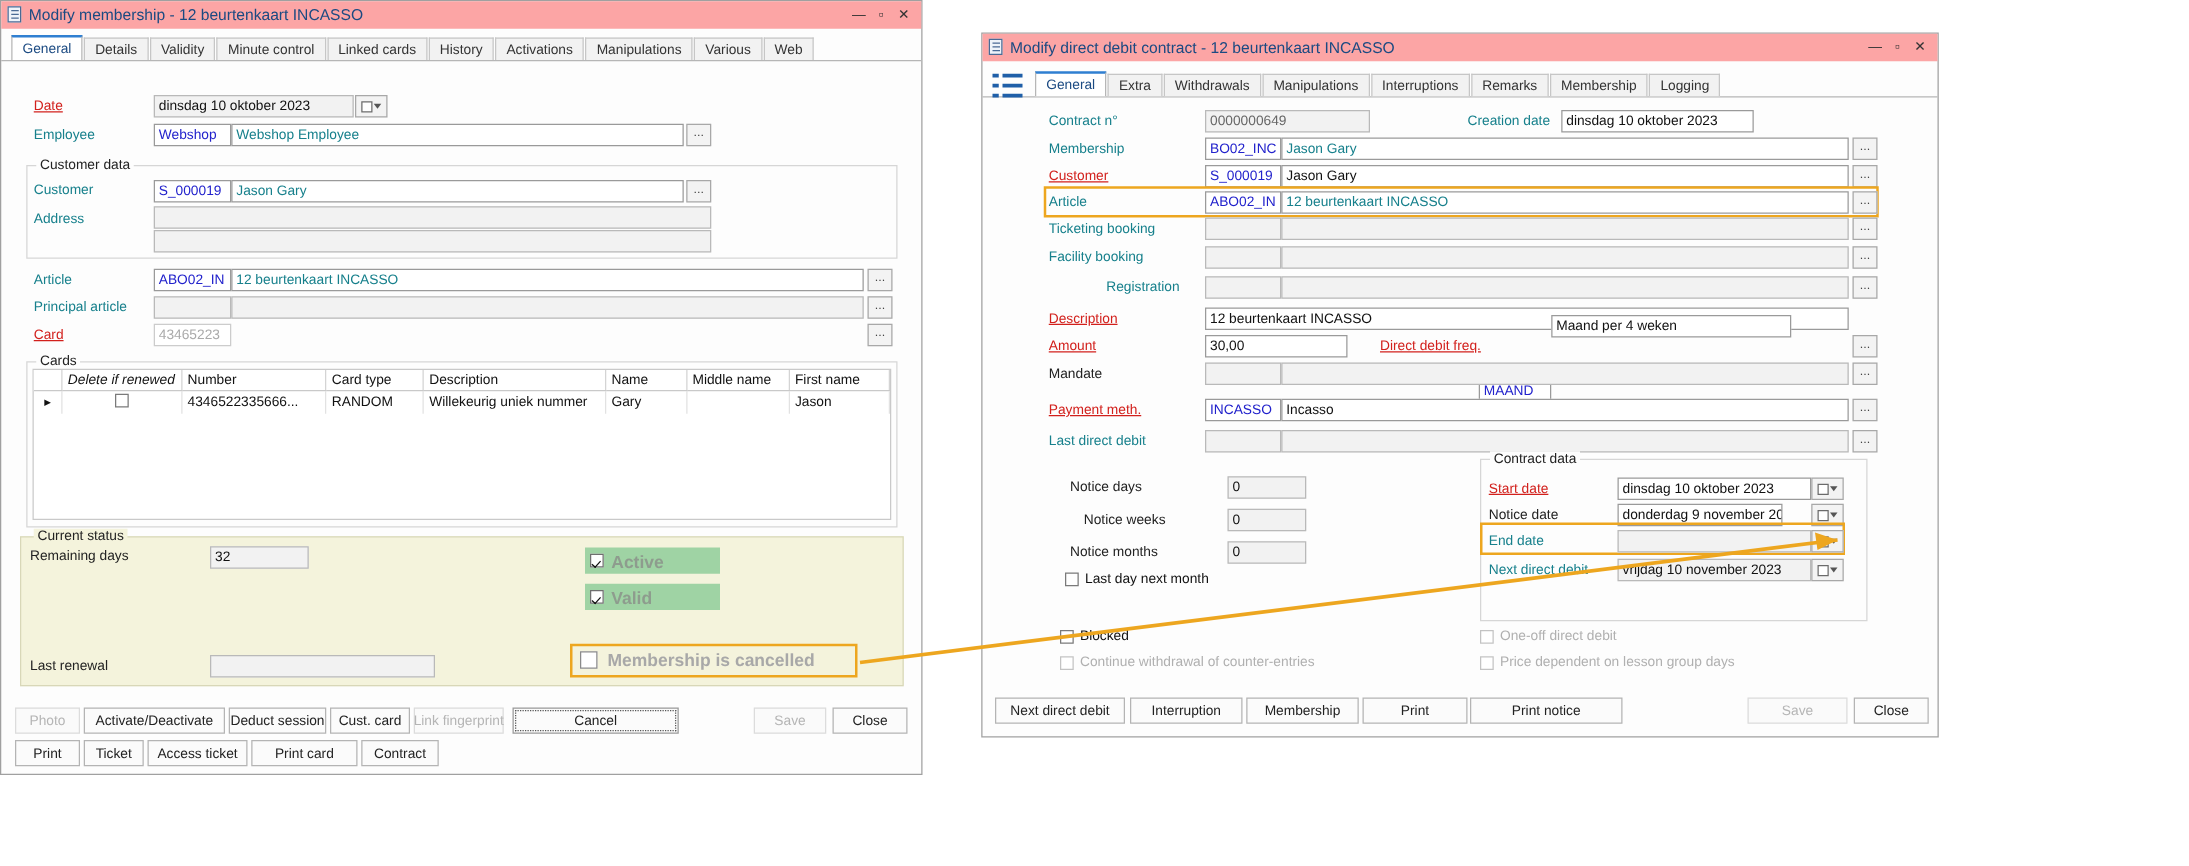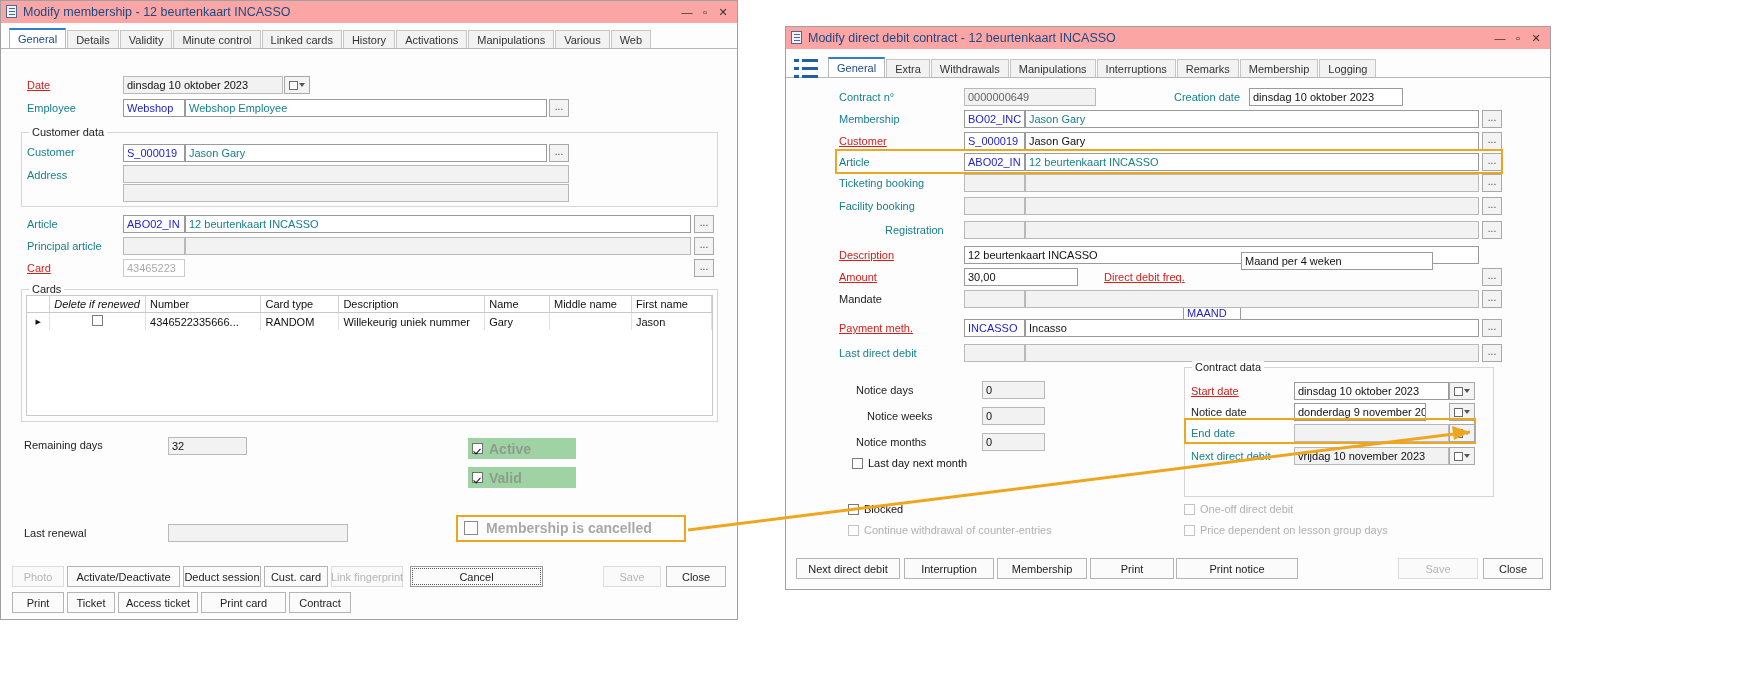--- a/index.html
+++ b/index.html
@@ -165,20 +165,23 @@
             <td>RANDOM</td>
             <td>Willekeurig uniek nummer</td>
             <td>Gary</td>
             <td></td>
             <td>Jason</td>
           </tr>
         </tbody>
     </table>
   </div>
 
+  <div id="status-panel" style="left:15px;top:428px;width:707px;height:120px;">
+    <span class="glabel" style="position:absolute;top:-7px;left:10px;background:#f4f3dc;padding:0 3px;color:#222;">Current status</span>
+  </div>
   <div class="lbl dark" style="left:23px;top:438px;">Remaining days</div>
   <div class="fld ro black" style="left:167px;top:436px;width:79px;">32</div>
   <div class="badge" style="left:467px;top:437px;width:108px;">
     <span class="bx"></span>
     <span>Active</span>
   </div>
   <div class="badge" style="left:467px;top:466px;width:108px;">
     <span class="bx"></span>
     <span>Valid</span>
   </div>

